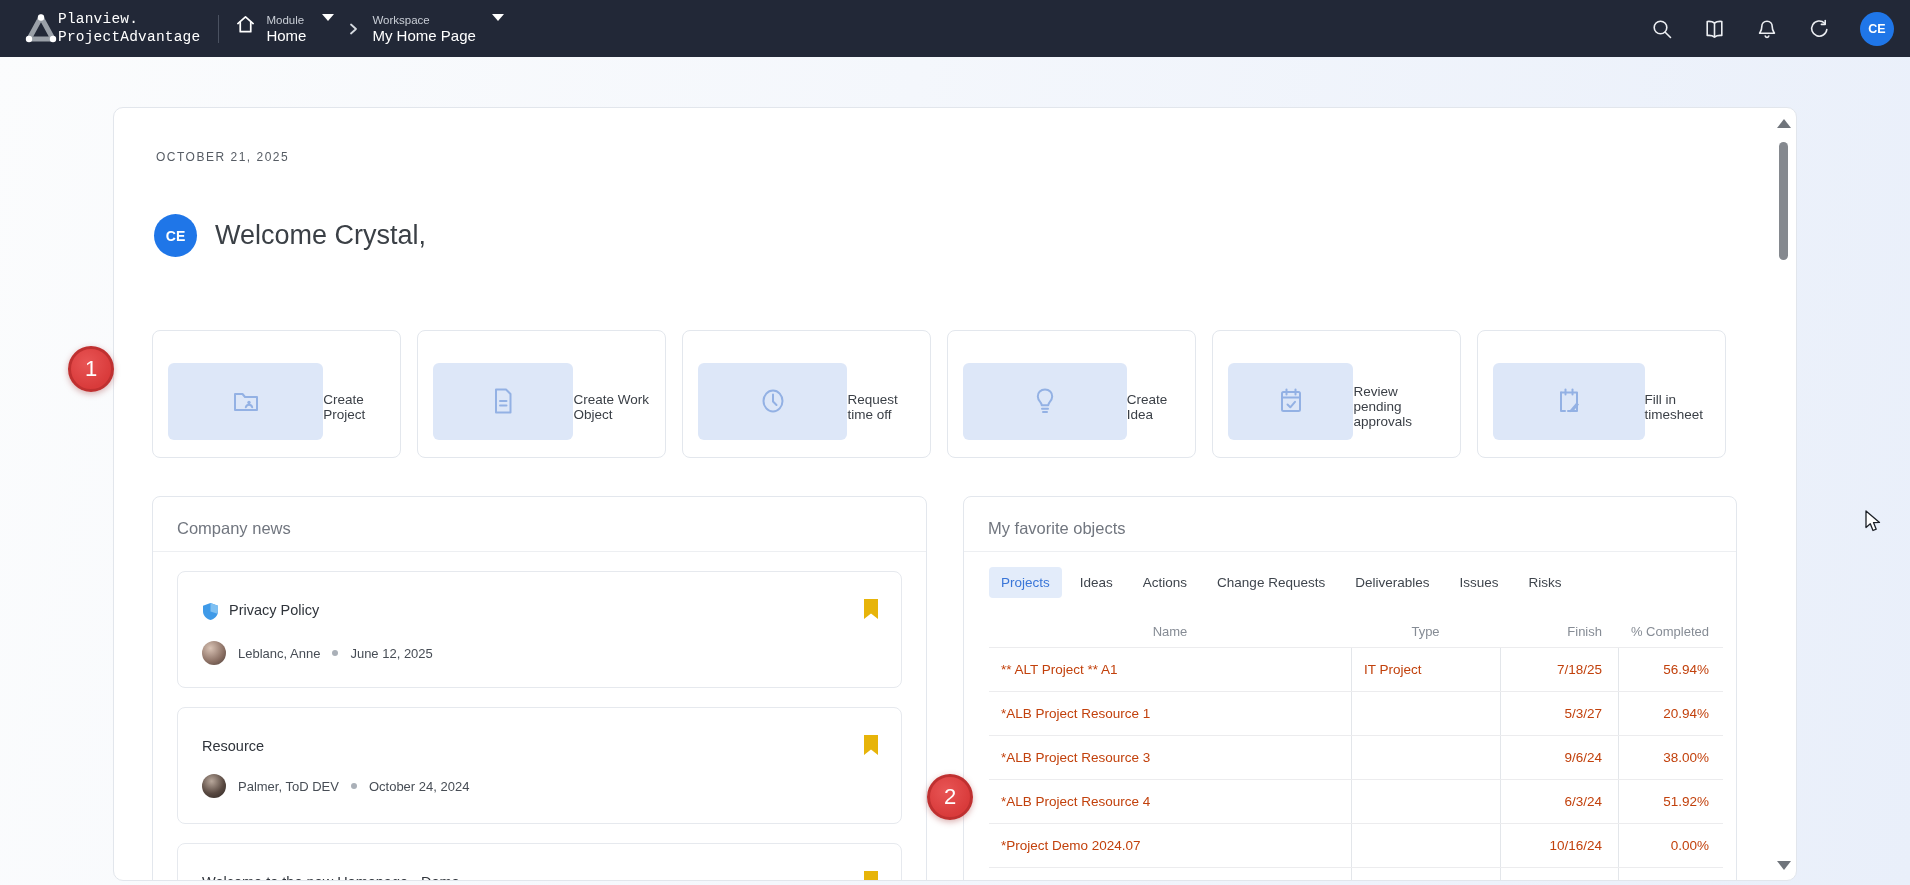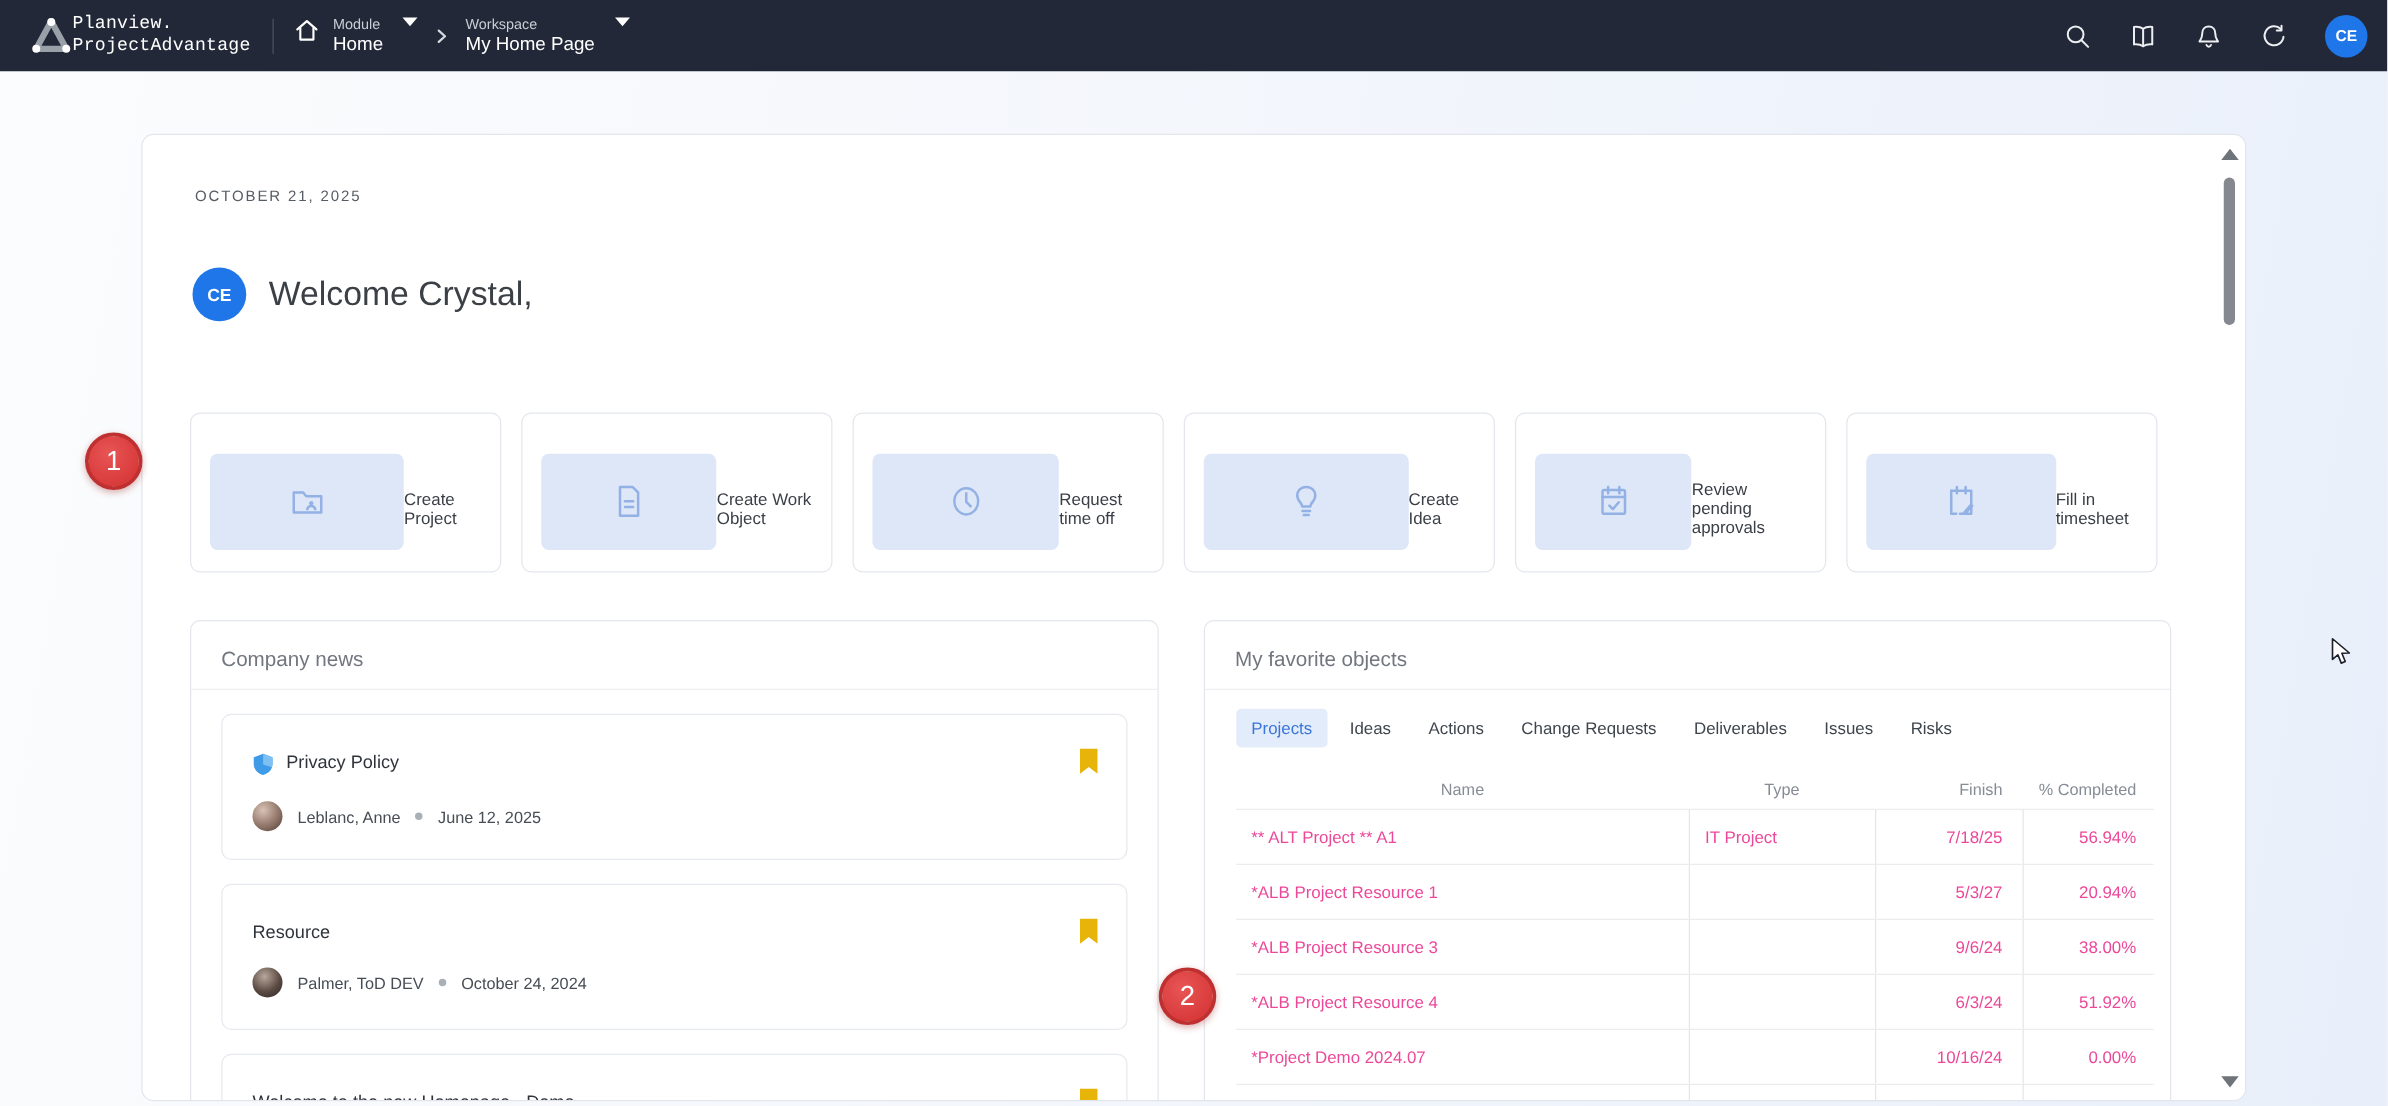--- a/index.html
+++ b/index.html
@@ -82,21 +82,21 @@
 
   
   .tabs-row { display:flex; align-items:center; gap:6px; padding:15px 25px 14px; }
   .tab { padding:8px 12px; font-size:13.5px; color:#3f454d; border-radius:4px; cursor:pointer; white-space:nowrap; }
   .tab.active { background:#e3ecfa; color:#3a76d8; }
 
   .ftable { margin:3px 13px 0 25px; }
   .frow { display:grid; grid-template-columns:362px 149px 118px 107px; align-items:center; }
   .fhead { height:32px; }
   .fhead .fcell { font-size:13px; color:#868c95; }
-  .fbody .frow { height:44px; border-top:1px solid #ececee; font-size:13.5px; color:#ec4899; }
+  .fbody .frow { height:44px; border-top:1px solid #ececee; font-size:13.5px; color:#c2410c; }
   .fbody .fcell { height:100%; display:flex; align-items:center; }
   .fbody .fcell:nth-child(n+2) { border-left:1px solid #e3e6ea; }
   .fcell.c-name { padding-left:12px; }
   .fcell.c-type { padding-left:12px; }
   .fcell.c-finish, .fcell.c-pct { justify-content:flex-end; padding-right:16px; }
   .fhead .fcell { display:flex; align-items:center; height:100%; }
   .fhead .c-name, .fhead .c-type { justify-content:center; padding-left:0; }
   .fhead .c-finish, .fhead .c-pct { justify-content:flex-end; padding-right:16px; }
 
   

